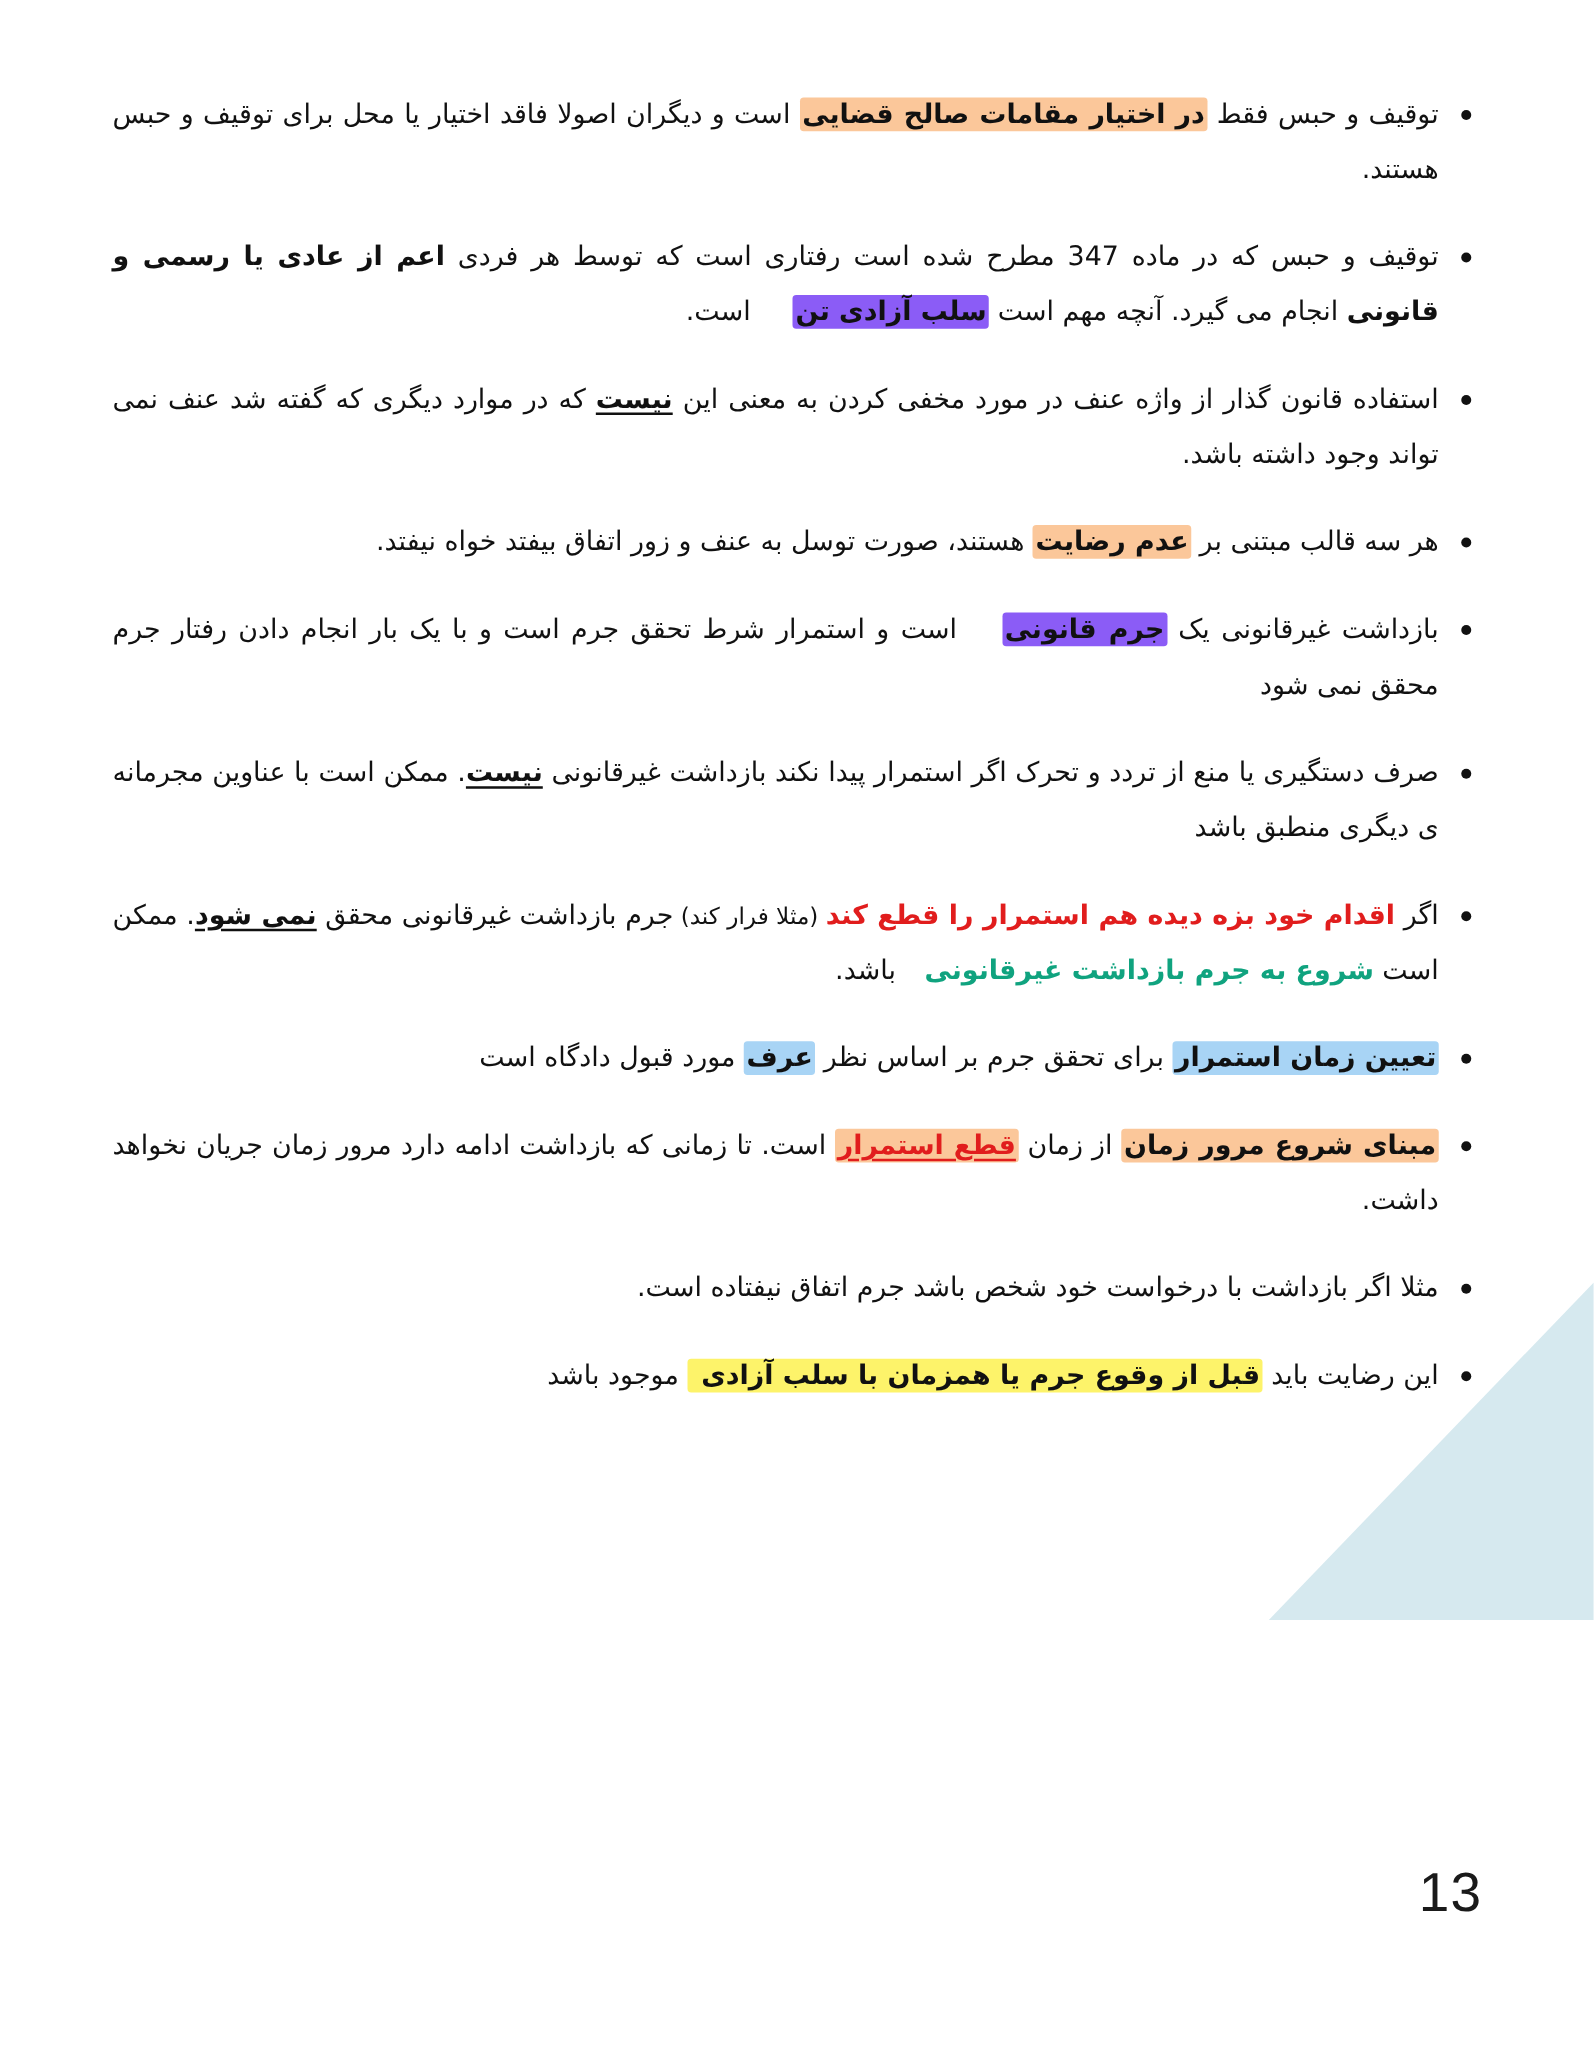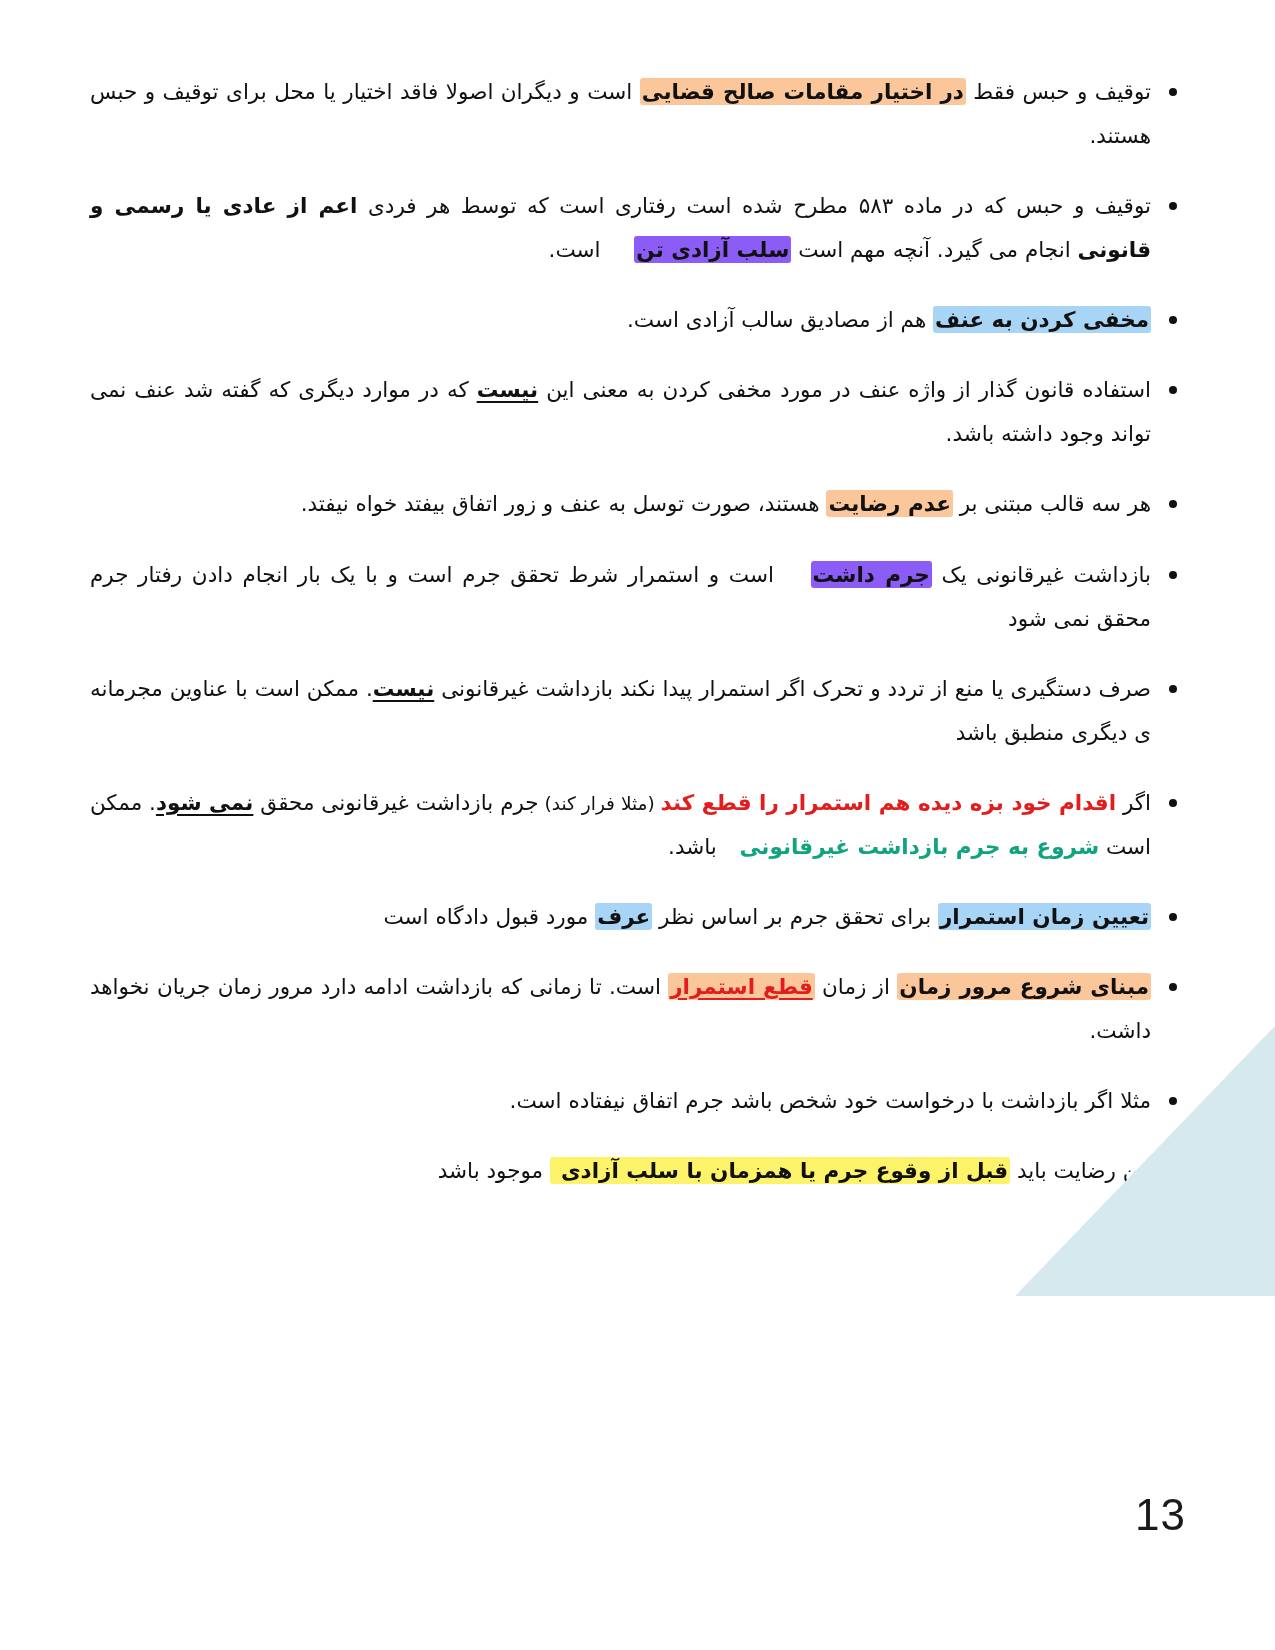--- a/index.html
+++ b/index.html
@@ -92,25 +92,24 @@
   .teal { color: #10a37f; font-weight: bold; margin-left: 16px; }
   .small { font-size: 18.5px; }
 </style>
 </head>
 <body>
 
 <div class="page">
 
   <ul class="notes" id="notes-list">
       <li id="note-1"><span>توقیف و حبس فقط </span><span class="hl hl-orange">در اختیار مقامات صالح قضایی</span><span> است و دیگران اصولا فاقد اختیار یا محل برای توقیف و حبس هستند.</span></li>
-      <li id="note-2"><span>توقیف و حبس که در ماده ۵۸۳ مطرح شده است رفتاری است که توسط هر فردی </span><span class="b">اعم از عادی یا رسمی و قانونی</span><span> انجام می گیرد. آنچه مهم است </span><span class="hl hl-green">سلب آزادی تن</span><span> است.</span></li>
-      <li id="note-3"><span class="hl hl-blue">مخفی کردن به عنف</span><span> هم از مصادیق سالب آزادی است.</span></li>
+      <li id="note-2"><span>توقیف و حبس که در ماده 347 مطرح شده است رفتاری است که توسط هر فردی </span><span class="b">اعم از عادی یا رسمی و قانونی</span><span> انجام می گیرد. آنچه مهم است </span><span class="hl hl-green">سلب آزادی تن</span><span> است.</span></li>
       <li id="note-4"><span>استفاده قانون گذار از واژه عنف در مورد مخفی کردن به معنی این </span><span class="b u">نیست</span><span> که در موارد دیگری که گفته شد عنف نمی تواند وجود داشته باشد.</span></li>
       <li id="note-5"><span>هر سه قالب مبتنی بر </span><span class="hl hl-orange">عدم رضایت</span><span> هستند، صورت توسل به عنف و زور اتفاق بیفتد خواه نیفتد.</span></li>
-      <li id="note-6"><span>بازداشت غیرقانونی یک </span><span class="hl hl-green">جرم داشت</span><span> است و استمرار شرط تحقق جرم است و با یک بار انجام دادن رفتار جرم محقق نمی شود</span></li>
+      <li id="note-6"><span>بازداشت غیرقانونی یک </span><span class="hl hl-green">جرم قانونی</span><span> است و استمرار شرط تحقق جرم است و با یک بار انجام دادن رفتار جرم محقق نمی شود</span></li>
       <li id="note-7"><span>صرف دستگیری یا منع از تردد و تحرک اگر استمرار پیدا نکند بازداشت غیرقانونی </span><span class="b u">نیست</span><span>. ممکن است با عناوین مجرمانه ی دیگری منطبق باشد</span></li>
       <li id="note-8"><span>اگر </span><span class="red">اقدام خود بزه دیده هم استمرار را قطع کند</span><span class="small"> (مثلا فرار کند) </span><span>جرم بازداشت غیرقانونی محقق </span><span class="b u">نمی شود</span><span>. ممکن است </span><span class="teal">شروع به جرم بازداشت غیرقانونی</span><span> باشد.</span></li>
       <li id="note-9"><span class="hl hl-blue">تعیین زمان استمرار</span><span> برای تحقق جرم بر اساس نظر </span><span class="hl hl-blue">عرف</span><span> مورد قبول دادگاه است</span></li>
       <li id="note-10"><span class="hl hl-orange">مبنای شروع مرور زمان</span><span> از زمان </span><span class="hl hl-orange red-u">قطع استمرار</span><span> است. تا زمانی که بازداشت ادامه دارد مرور زمان جریان نخواهد داشت.</span></li>
       <li id="note-12"><span>مثلا اگر بازداشت با درخواست خود شخص باشد جرم اتفاق نیفتاده است.</span></li>
       <li id="note-13"><span>این رضایت باید </span><span class="hl hl-yellow">قبل از وقوع جرم یا همزمان با سلب آزادی</span><span> موجود باشد</span></li>
     </ul>
 
   <div class="corner-deco">
     <div class="tri"></div>

